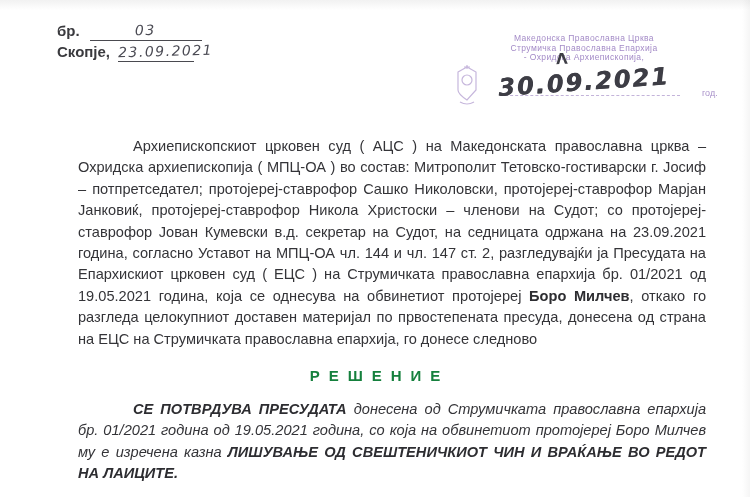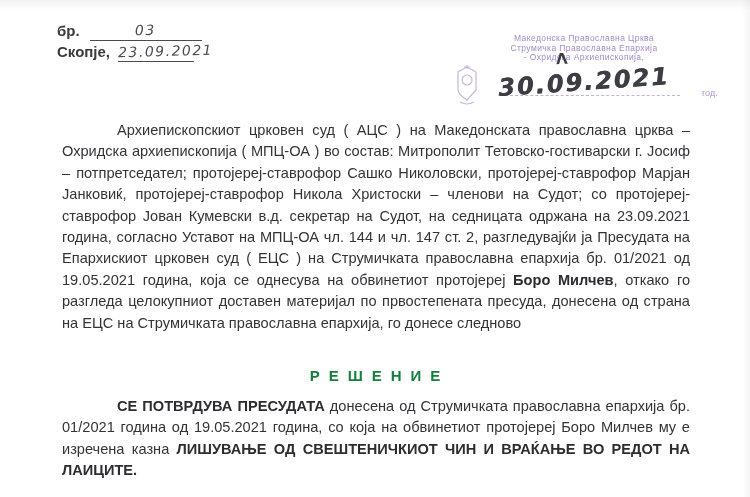--- a/index.html
+++ b/index.html
@@ -76,27 +76,27 @@
   }
   .stamp-city{
     position:absolute;left:52px;top:72px;width:180px;text-align:center;
     font-size:9px;letter-spacing:1px;
     color:rgba(146,116,188,.7);filter:blur(.4px);
   }
 
   
   .bodytext{
     position:absolute;left:62px;width:628px;
-    margin:0;
+    margin:16px;
     font-size:14.6px;line-height:21.4px;
     text-align:justify;
     color:#343438;
   }
   .para1{top:120px;text-indent:55px;}
-  .para2{top:396px;text-indent:55px;}
+  .para2{top:383px;text-indent:55px;font-style:italic;}
   .bodytext b{font-weight:700;color:#2d2d31;}
   .heading{
     position:absolute;left:0;width:750px;margin:0;
     text-align:center;font-weight:700;color:#15803d;
   }
   .heading-main{top:367px;font-size:15px;letter-spacing:9px;text-indent:9px;}
   .heading-sub{top:471px;font-size:14.5px;letter-spacing:4.5px;text-indent:4.5px;}
 </style>
 </head>
 <body>

